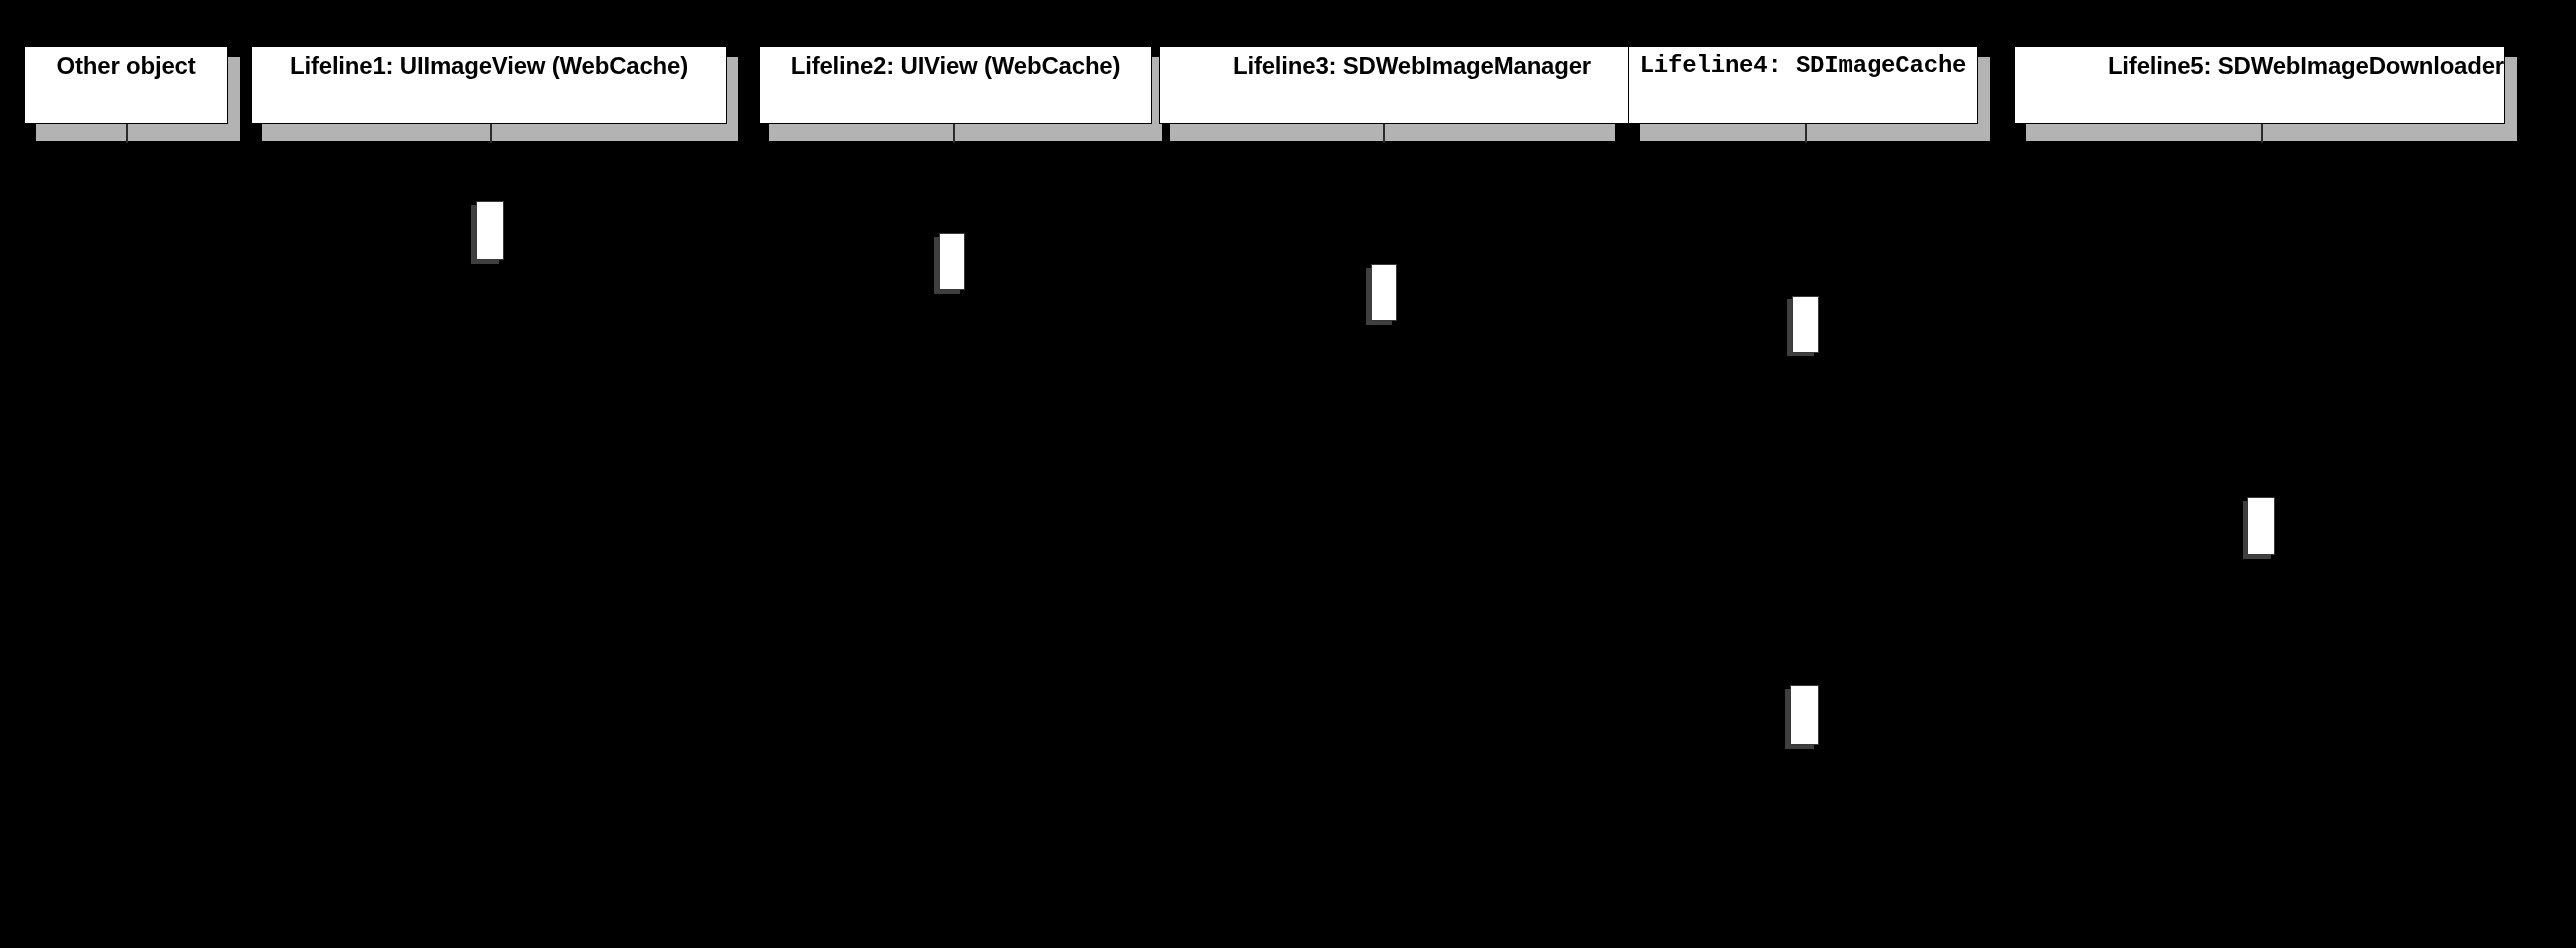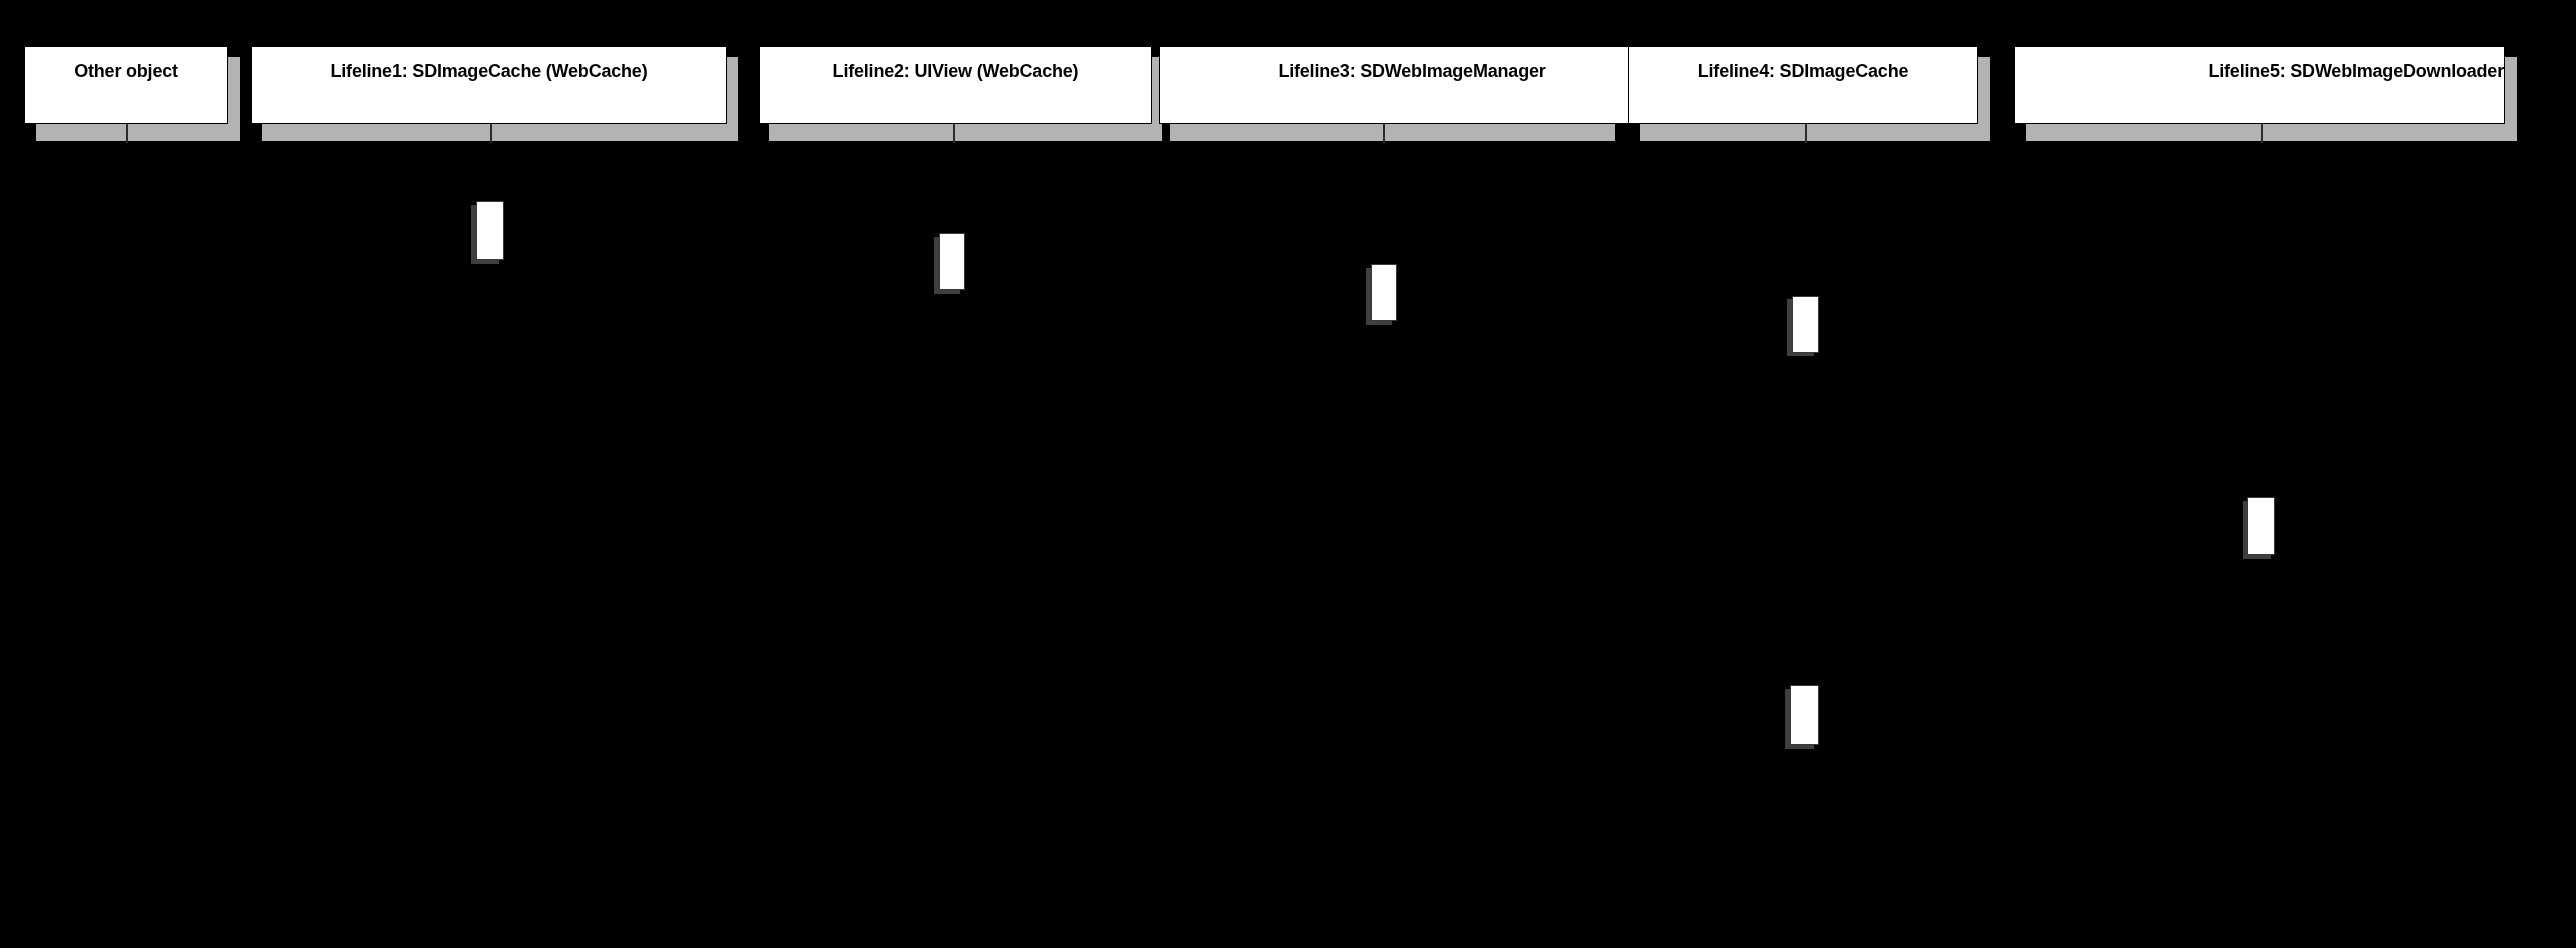--- a/index.html
+++ b/index.html
@@ -46,26 +46,26 @@
     position: absolute;
     background: #ffffff;
     border: 1.9px solid #000000;
     box-sizing: border-box;
     display: flex;
     align-items: flex-start;
     justify-content: center;
   }
 
   .head-label {
-    font-size: 18px;
+    font-size: 24px;
     font-weight: bold;
     color: #000000;
     line-height: 1;
     white-space: nowrap;
-    padding-top: 15px;
+    padding-top: 7px;
     letter-spacing: -0.2px;
   }
 
   
   .lifeline-tick {
     position: absolute;
     width: 1.9px;
     background: #2b2b2b;
   }
 
@@ -97,21 +97,21 @@
       <div class="lifeline-tick" style="left: 126px; top: 124px; height: 18.5px;"></div>
       <div class="head-box" style="left: 24px; top: 46px; width: 204px; height: 78px;">
         <span class="head-label">Other object</span>
       </div>
     </div>
     <div class="lifeline-group">
       <div class="head-shadow" style="left: 262px; top: 57px; width: 476px; height: 78px;"></div>
       <div class="head-band" style="left: 262px; top: 126px; width: 476px; height: 14.6px;"></div>
       <div class="lifeline-tick" style="left: 490px; top: 124px; height: 18.5px;"></div>
       <div class="head-box" style="left: 251px; top: 46px; width: 476px; height: 78px;">
-        <span class="head-label">Lifeline1: SDImageCache (WebCache)</span>
+        <span class="head-label">Lifeline1: UIImageView (WebCache)</span>
       </div>
     </div>
     <div class="lifeline-group">
       <div class="head-shadow" style="left: 769px; top: 57px; width: 393px; height: 78px;"></div>
       <div class="head-band" style="left: 769px; top: 126px; width: 393px; height: 14.6px;"></div>
       <div class="lifeline-tick" style="left: 953px; top: 124px; height: 18.5px;"></div>
       <div class="head-box" style="left: 759px; top: 46px; width: 393px; height: 78px;">
         <span class="head-label">Lifeline2: UIView (WebCache)</span>
       </div>
     </div>
@@ -120,21 +120,21 @@
       <div class="head-band" style="left: 1170px; top: 126px; width: 445px; height: 14.6px;"></div>
       <div class="lifeline-tick" style="left: 1383px; top: 124px; height: 18.5px;"></div>
       <div class="head-box" style="left: 1159px; top: 46px; width: 506px; height: 78px;">
         <span class="head-label">Lifeline3: SDWebImageManager</span>
       </div>
     </div>
     <div class="lifeline-group">
       <div class="head-shadow" style="left: 1640px; top: 57px; width: 350px; height: 78px;"></div>
       <div class="head-band" style="left: 1640px; top: 126px; width: 350px; height: 14.6px;"></div>
       <div class="lifeline-tick" style="left: 1805px; top: 124px; height: 18.5px;"></div>
-      <div class="head-box" style="left: 1628px; top: 46px; width: 350px; height: 78px;">
+      <div class="head-box" style="left: 1628px; top: 46px; width: 350px; height: 78px; font-family: Liberation Mono, monospace;">
         <span class="head-label">Lifeline4: SDImageCache</span>
       </div>
     </div>
     <div class="lifeline-group">
       <div class="head-shadow" style="left: 2026px; top: 57px; width: 491px; height: 78px;"></div>
       <div class="head-band" style="left: 2026px; top: 126px; width: 491px; height: 14.6px;"></div>
       <div class="lifeline-tick" style="left: 2261px; top: 124px; height: 18.5px;"></div>
       <div class="head-box" style="left: 2014px; top: 46px; width: 491px; height: 78px; justify-content: flex-end;">
         <span class="head-label">Lifeline5: SDWebImageDownloader</span>
       </div>

